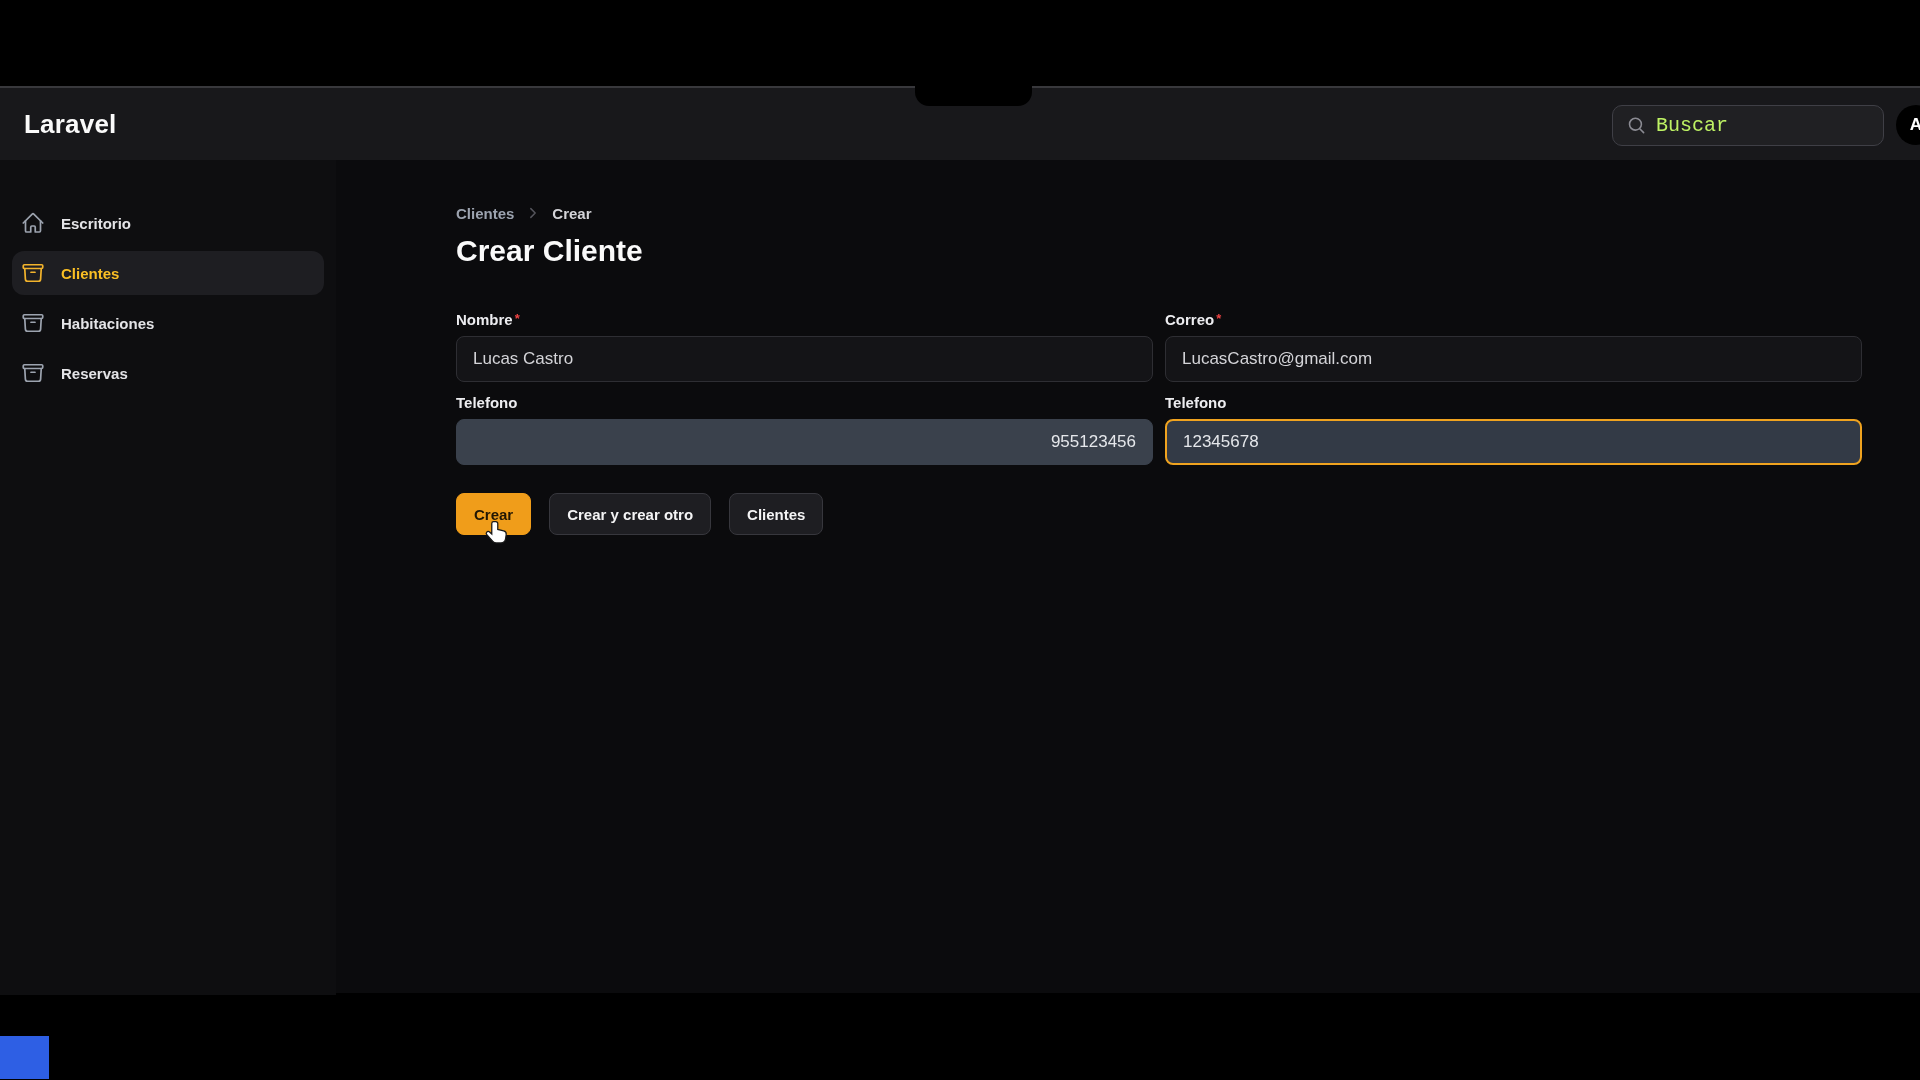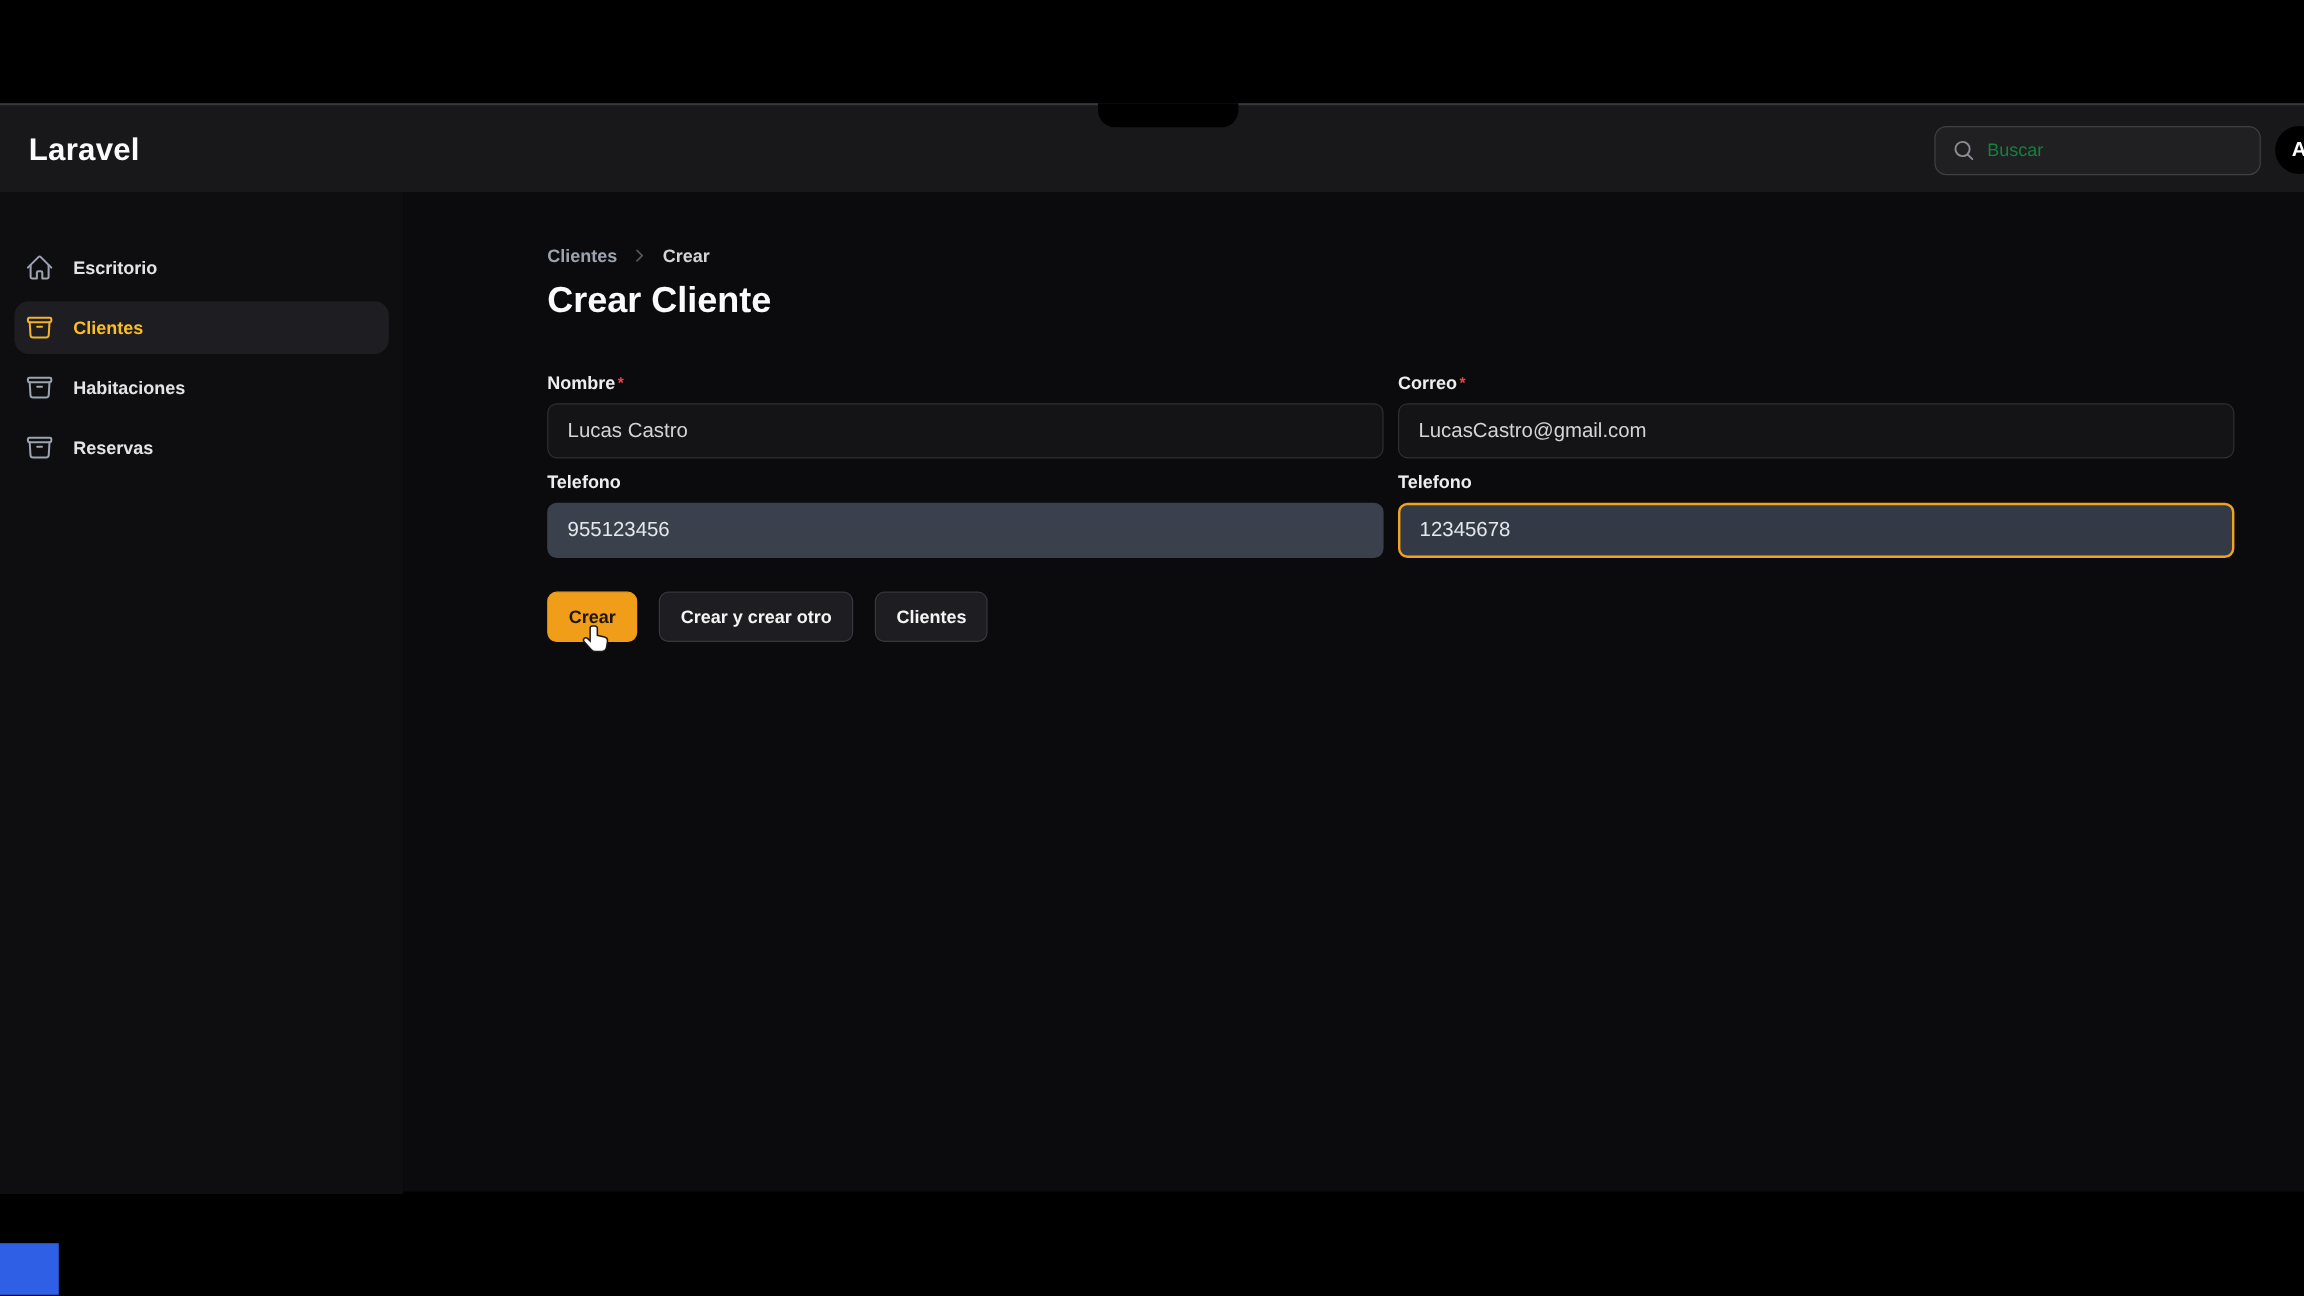--- a/index.html
+++ b/index.html
@@ -14,21 +14,21 @@
   
   .topbar { position:absolute; left:0; top:0; width:100%; height:72px;
             background:#18181b; display:flex; align-items:center; padding:0 24px; }
   .brand { font-size:26px; font-weight:700; color:#fafafa; letter-spacing:.2px; cursor:pointer; }
   .notch { position:absolute; left:915px; top:-2px; width:117px; height:20px;
            background:#000; border-radius:0 0 14px 14px; }
   .search { position:absolute; left:1612px; top:17px; width:272px; height:41px;
             border:1px solid #3f3f46; border-radius:10px; background:rgba(255,255,255,.035);
             display:flex; align-items:center; padding:0 14px; gap:10px; cursor:text; }
   .search svg { width:19px; height:19px; stroke:#8b8b93; flex:0 0 auto; }
-  .search .ph { font-size:15px; color:#15803d; }
+  .search .ph { font-size:20px; color:#bef264;font-family:Liberation Mono, monospace; }
   .avatar { position:absolute; left:1896px; top:17px; width:40px; height:40px;
             border-radius:50%; background:#000; color:#fff; font-weight:700; font-size:17px;
             display:flex; align-items:center; justify-content:center; cursor:pointer; }
 
   
   .sidebar { position:absolute; left:0; top:72px; width:336px; height:835px;
              background:#0e0e10; }
   .nav { display:flex; flex-direction:column; gap:6px; margin:41px 12px 0 12px; }
   .nav-item { height:44px; border-radius:12px; display:flex; align-items:center;
               gap:16px; padding:0 9px; cursor:pointer; }
@@ -47,21 +47,21 @@
   .page-title { margin-top:10px; font-size:30px; line-height:36px; font-weight:800; color:#fafafa; }
 
   .form-grid { margin-top:42px; display:grid; grid-template-columns:1fr 1fr;
                column-gap:24px; row-gap:30px;gap:12px; }
   .field label { display:block; font-size:15px; font-weight:600; color:#ededf0;
                  margin-bottom:8px; }
   .req { color:#ef4444; font-size:13px; vertical-align:top; margin-left:2px; font-weight:700; }
   .field input { width:100%; height:46px; border-radius:8px; padding:16px 16px;
                  font-family:"Liberation Sans", sans-serif; font-size:17px; outline:none; }
   .input-default { background:#141417; border:1px solid #2e2e33; color:#d4d4d8; }
-  .input-autofill { background:#3a414c; border:1px solid #3a414c; color:#e5e7eb; }
+  .input-autofill { background:#3a414c; border:1px solid #3a414c; color:#e5e7eb;text-align:right; }
   .input-focused  { background:#333a46; border:2px solid #f0a31f; border-radius:10px; color:#e5e7eb; }
 
   .actions { margin-top:28px; display:flex; align-items:center; gap:18px; position:relative; }
   .btn { height:42px; border-radius:8px; font-size:15px; font-weight:600;
          padding:0 17px; cursor:pointer; font-family:"Liberation Sans", sans-serif; }
   .btn-primary { background:#f09d1a; border:1px solid #f09d1a; color:#211604; }
   .btn-secondary { background:#1e1e22; border:1px solid #37373d; color:#f4f4f5; }
 
   .cursor { position:absolute; left:28px; top:27px; width:28px; height:30px; pointer-events:none; }
 

